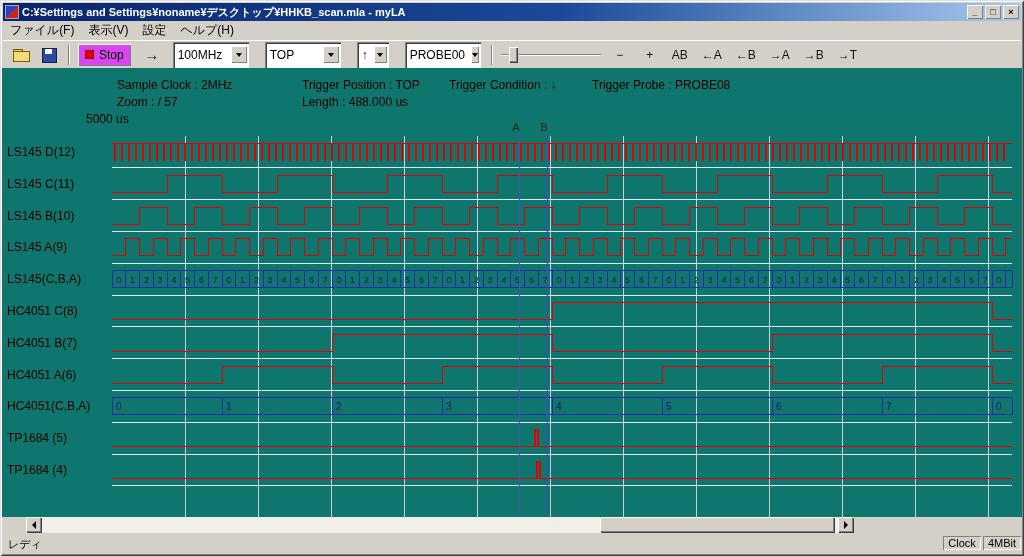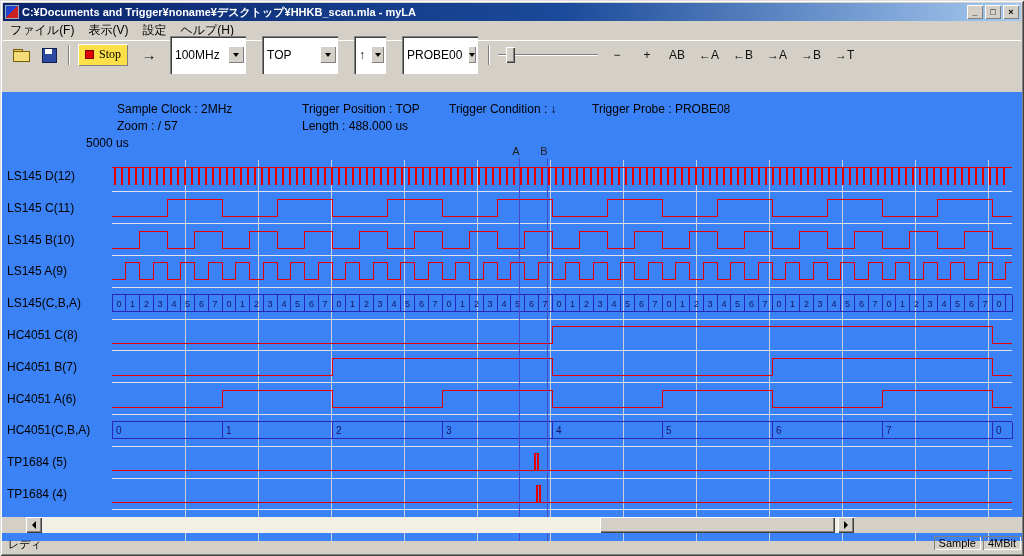--- a/index.html
+++ b/index.html
@@ -35,45 +35,45 @@
   .folder-icon { margin-left:9px; }
   .folder-icon::before { content:""; position:absolute; left:1px; top:2px; width:8px; height:3px;
     background:#e8c860; border:1px solid #7a6000; }
   .folder-icon::after { content:""; position:absolute; left:1px; top:4px; width:15px; height:9px;
     background:#f4dc7a; border:1px solid #7a6000; }
   .floppy-icon { margin-left:10px; }
   .floppy-icon::after { content:""; position:absolute; left:2px; top:1px; width:13px; height:13px;
     background:#2c4aa0; border:1px solid #102050; }
   .floppy-icon::before { content:""; position:absolute; left:5px; top:2px; width:7px; height:5px;
     background:#fff; z-index:1; }
-  .stop-btn { margin-left:8px; height:22px; padding:0 7px; background:#fde047;
+  .stop-btn { margin-left:8px; height:22px; padding:0 7px; background:#d946ef;
     box-shadow: inset 1px 1px 0 #fff, inset -1px -1px 0 #808080;
-    display:flex; align-items:center; gap:5px;font-family:Liberation Serif, serif; }
+    display:flex; align-items:center; gap:5px; }
   .stop-square { width:9px; height:9px; background:#e00000; border:1px solid #800000; }
   .flat-btn { margin-left:8px; min-width:22px; height:20px; display:flex; align-items:center;
     justify-content:center; font-size:12px; color:#111; padding:0 3px; background:transparent; border:none; }
   .run-btn { font-size:15px; font-weight:bold; margin-left:10px; }
-  .dd { margin-left:10px; height:38px; background:#fff;
+  .dd { margin-left:10px; height:26px; background:#fff;
     box-shadow: inset 1px 1px 0 #808080, inset 2px 2px 0 #404040, inset -1px -1px 0 #fff;
     display:flex; align-items:center; padding-left:5px; font-size:12px; }
   .dd + .dd { margin-left:16px;align-items:center; }
   .dd .dval { flex:1; white-space:nowrap; }
   .dd-arrow { width:16px; height:17px; margin:2px 2px 2px 6px; background:#d4d0c8;
     box-shadow: inset 1px 1px 0 #fff, inset -1px -1px 0 #808080;
     display:flex; align-items:center; justify-content:center; }
   .dd-arrow i { width:0; height:0; border:3px solid transparent; border-top:4px solid #000; margin-top:4px; }
   .w76 { width:76px; } .w30 { width:32px; }
   .slider { position:relative; width:100px; height:20px; margin-left:8px; }
   .slider .track { position:absolute; left:0; right:0; top:9px; height:2px;
     box-shadow: inset 0 1px 0 #808080, inset 0 -1px 0 #fff; }
   .slider .thumb { position:absolute; left:8px; top:2px; width:9px; height:16px; background:#d4d0c8;
     box-shadow: inset 1px 1px 0 #fff, inset -1px -1px 0 #404040, inset -2px -2px 0 #808080; }
 
   
-  .client { position:absolute; left:2px; top:68px; width:1020px; height:449px; background:#3b82f6; overflow:hidden;margin-top:24px; }
+  .client { position:absolute; left:2px; top:68px; width:1020px; height:449px; background:#0f766e; overflow:hidden; }
   .info-label { position:absolute; font-size:12px; color:#000; white-space:nowrap; z-index:2; }
   #plot-svg { position:absolute; left:0; top:0; }
 
   
   .hscroll { position:absolute; left:2px; top:517px; width:1020px; height:16px; background:#d4d0c8; }
   .hs-track { position:absolute; left:24px; top:0; width:828px; height:16px; background:#f1efe6; }
   .hs-btn { position:absolute; top:0; width:16px; height:16px; background:#d4d0c8;
     box-shadow: inset 1px 1px 0 #fff, inset -1px -1px 0 #404040, inset -2px -2px 0 #808080;
     display:flex; align-items:center; justify-content:center; }
   .tri-l { width:0; height:0; border:4px solid transparent; border-right:4px solid #000; margin-left:-4px; }
@@ -88,21 +88,21 @@
   .sb-main { flex:1; }
   .sb-panel { box-shadow: inset 1px 1px 0 #808080, inset -1px -1px 0 #fff; }
 </style>
 </head>
 <body>
 
 <div class="win">
 
   <div class="titlebar">
     <div class="app-icon"></div>
-    <div class="title-text">C:¥Documents and Trigger¥noname¥デスクトップ¥HHKB_scan.mla - myLA</div>
+    <div class="title-text">C:¥Settings and Settings¥noname¥デスクトップ¥HHKB_scan.mla - myLA</div>
     <div class="cap-btn">_</div>
     <div class="cap-btn">□</div>
     <div class="cap-btn">×</div>
   </div>
 
   <div class="menubar">
     <span class="menu-item">ファイル(F)</span>
     <span class="menu-item">表示(V)</span>
     <span class="menu-item">設定</span>
     <span class="menu-item">ヘルプ(H)</span>
@@ -298,17 +298,17 @@
         <span class="tri-l"></span>
       </div>
     <div class="hs-thumb" style="left:598px; width:235px;"></div>
     <div class="hs-btn" style="left:836px;">
         <span class="tri-r"></span>
       </div>
   </div>
 
   <div class="statusbar">
     <div class="sb-cell sb-main">レディ</div>
-    <div class="sb-cell sb-panel">Sample</div>
+    <div class="sb-cell sb-panel">Clock</div>
     <div class="sb-cell sb-panel">4MBit</div>
   </div>
 
 </div>
 
 </body></html>

